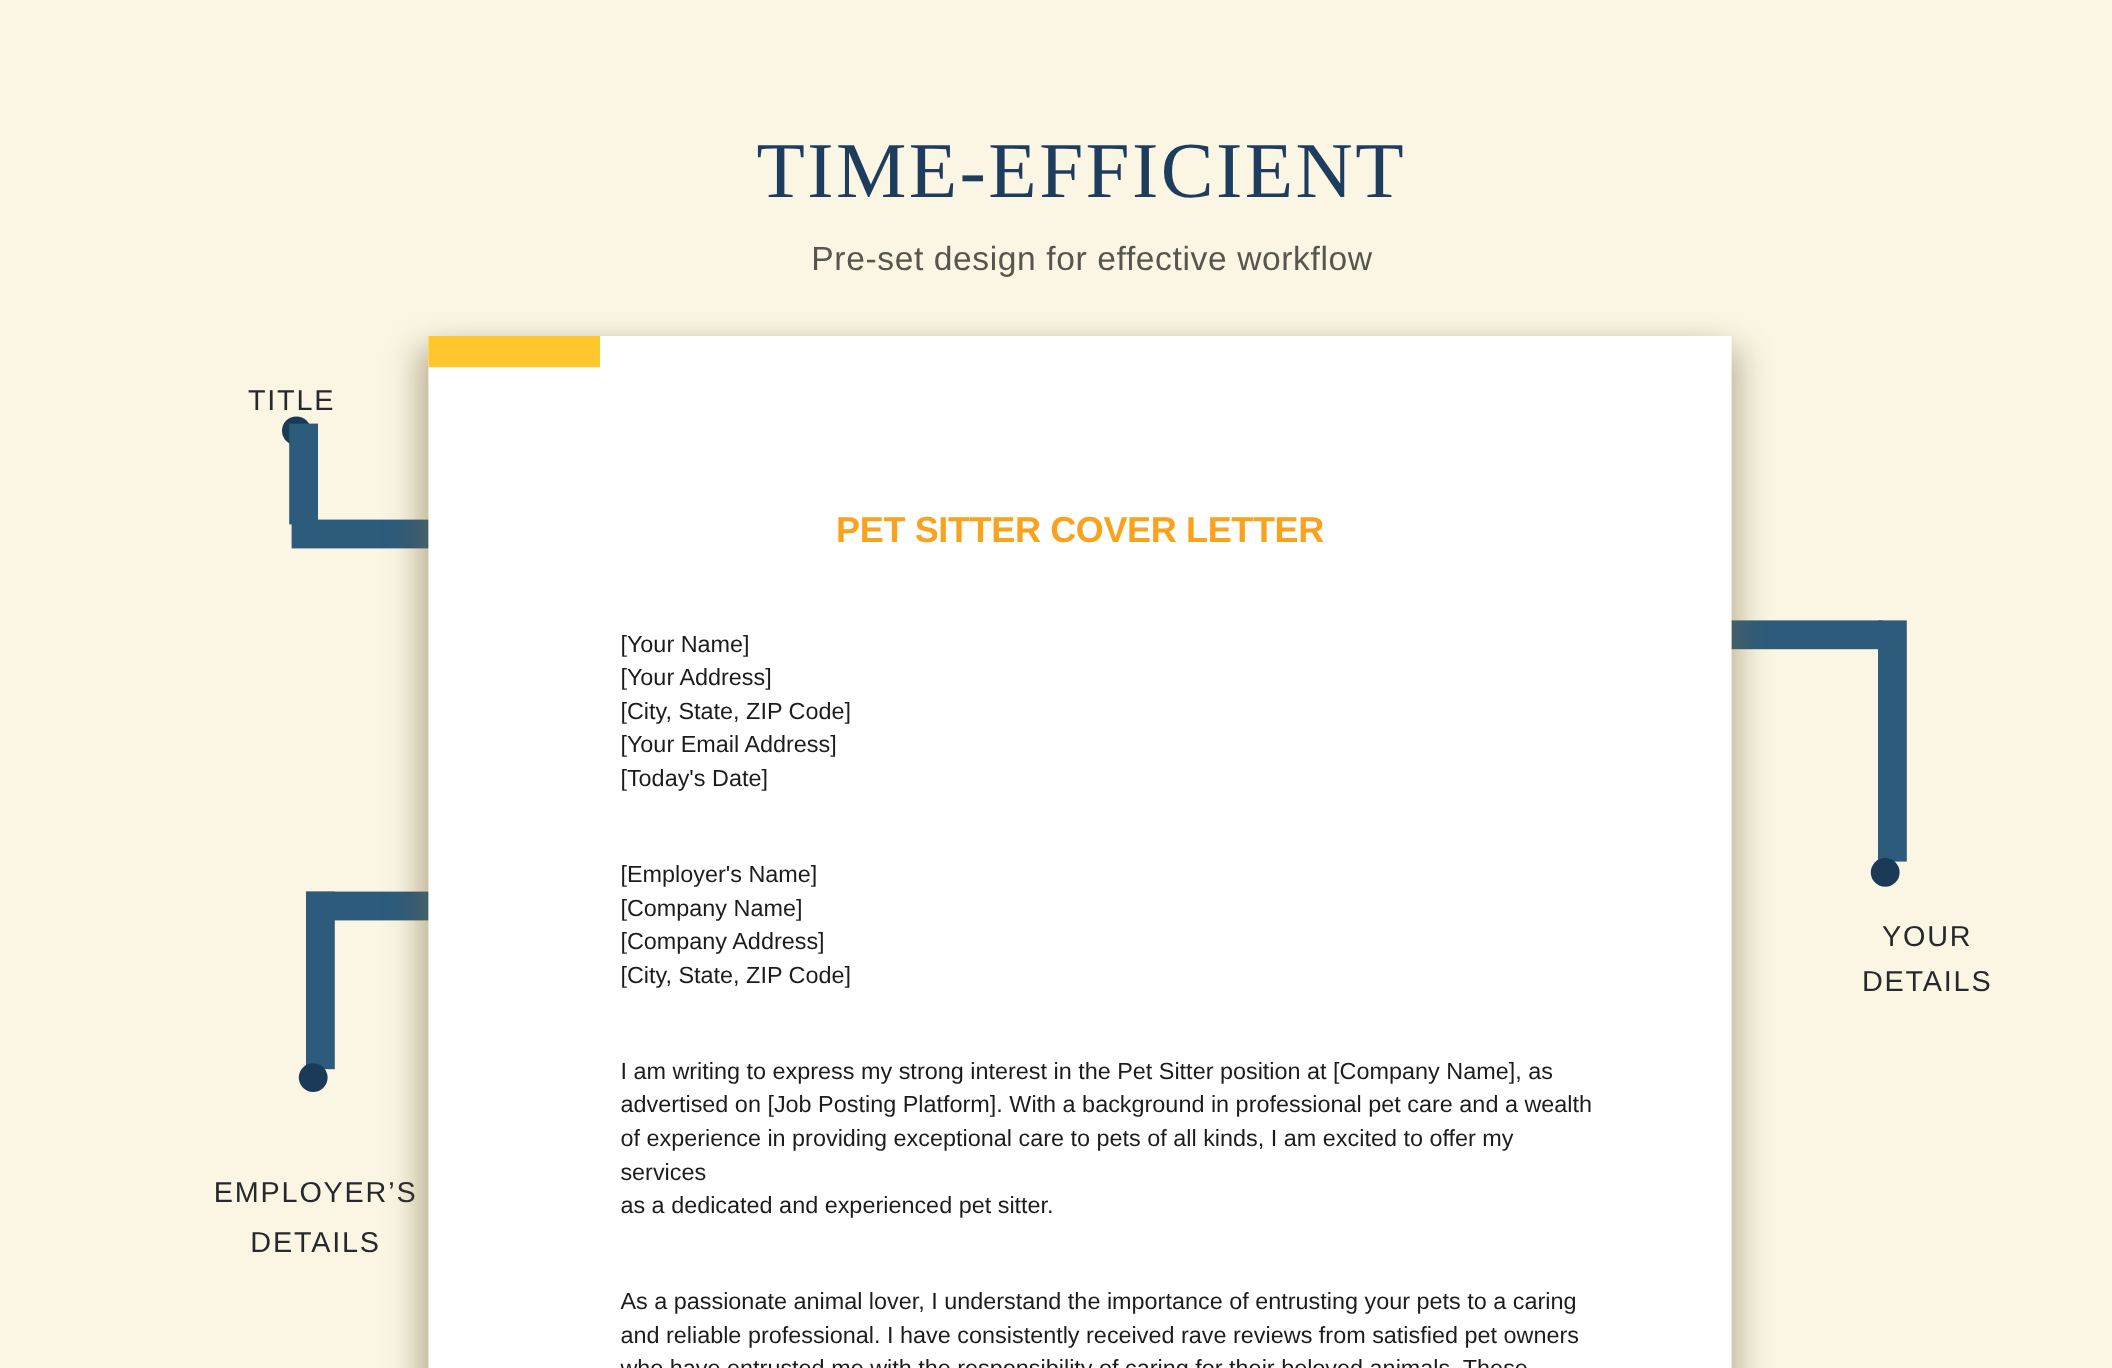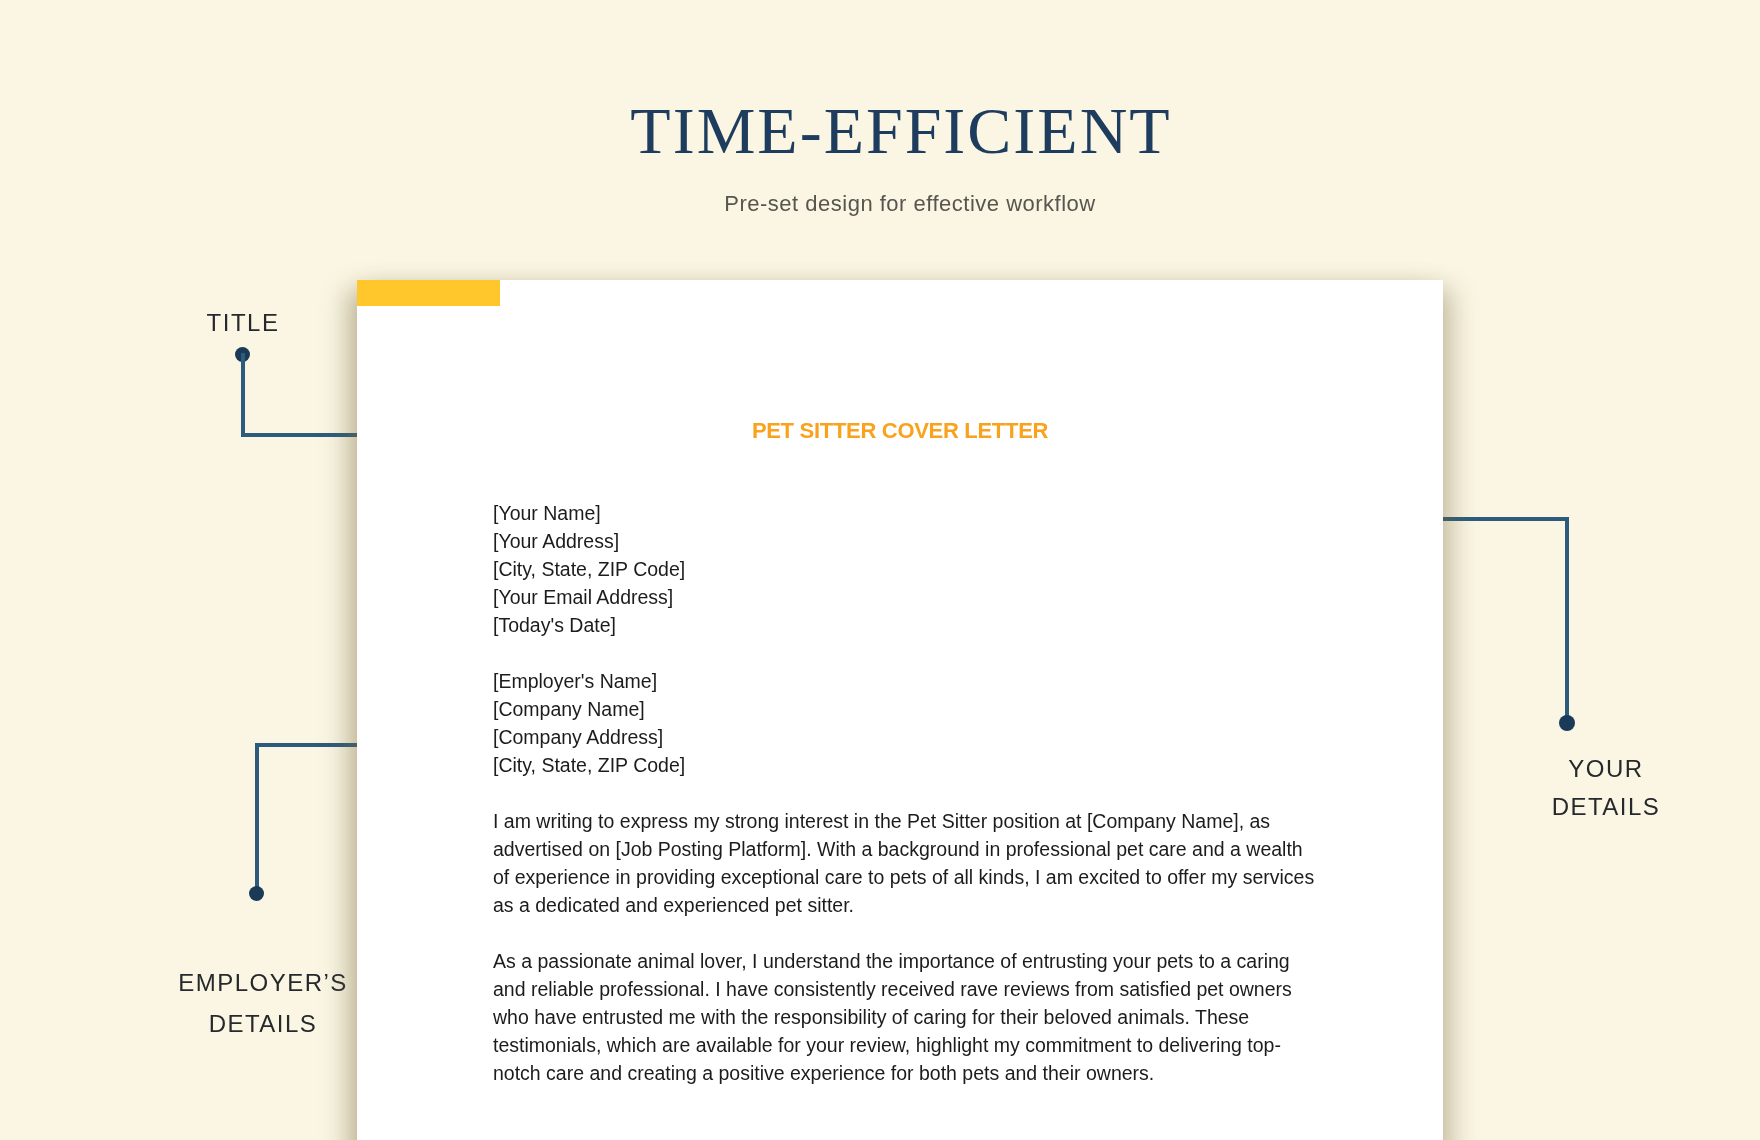--- a/index.html
+++ b/index.html
@@ -7,54 +7,54 @@
     --title_navy:#1E3D5E;
     --subtitle_gray:#57564E;
     --heading_orange:#F9A21D;
     --accent_yellow:#FFC72C;
     --callout_line:#2C5B7C;
     --callout_dot:#1B3A58;
     --callout_label:#26292C;
     --body_text:#1C1C1C;
     --page_white:#FFFFFF;
   }
-  *{margin:0;padding:0;box-sizing:border-box;}
+  *{margin:0;padding:12px;box-sizing:border-box;}
   html,body{margin:0;padding:0;}
   .canvas{
     position:relative;
     width:1760px;height:1140px;
     background:var(--background);
     overflow:hidden;
     font-family:"Liberation Sans", sans-serif;
   }
   .page-title{
     position:absolute;top:98px;left:901px;transform:translateX(-50%);
     font-family:"Liberation Serif", serif;
     font-size:66px;font-weight:400;letter-spacing:2px;line-height:1;
     color:var(--title_navy);white-space:nowrap;
   }
   .page-subtitle{
     position:absolute;top:188px;left:910px;transform:translateX(-50%);
-    font-size:22px;letter-spacing:0.5px;line-height:32px;
+    font-size:28px;letter-spacing:0.5px;line-height:32px;
     color:var(--subtitle_gray);white-space:nowrap;text-align:center;
   }
   
   .doc-page{
     position:absolute;left:357px;top:280px;width:1086px;height:900px;
     background:var(--page_white);
     box-shadow:-10px 10px 24px rgba(120,106,64,.40), 10px 10px 24px rgba(120,106,64,.32);
   }
   .accent-tab{
     position:absolute;left:0;top:0;width:143px;height:26px;
     background:var(--accent_yellow);
   }
   .letter-heading{
     position:absolute;top:132px;left:0;width:100%;
     text-align:center;
-    font-size:22px;font-weight:bold;line-height:37px;letter-spacing:-0.3px;
+    font-size:30px;font-weight:bold;line-height:37px;letter-spacing:-0.3px;
     color:var(--heading_orange);
   }
   .letter-body{
     position:absolute;left:136px;top:219px;width:860px;
     font-size:19.5px;line-height:28px;color:var(--body_text);
   }
   .letter-block{white-space:pre-line;margin-bottom:28px;}
   
   .callout-label{
     position:absolute;transform:translateX(-50%);

